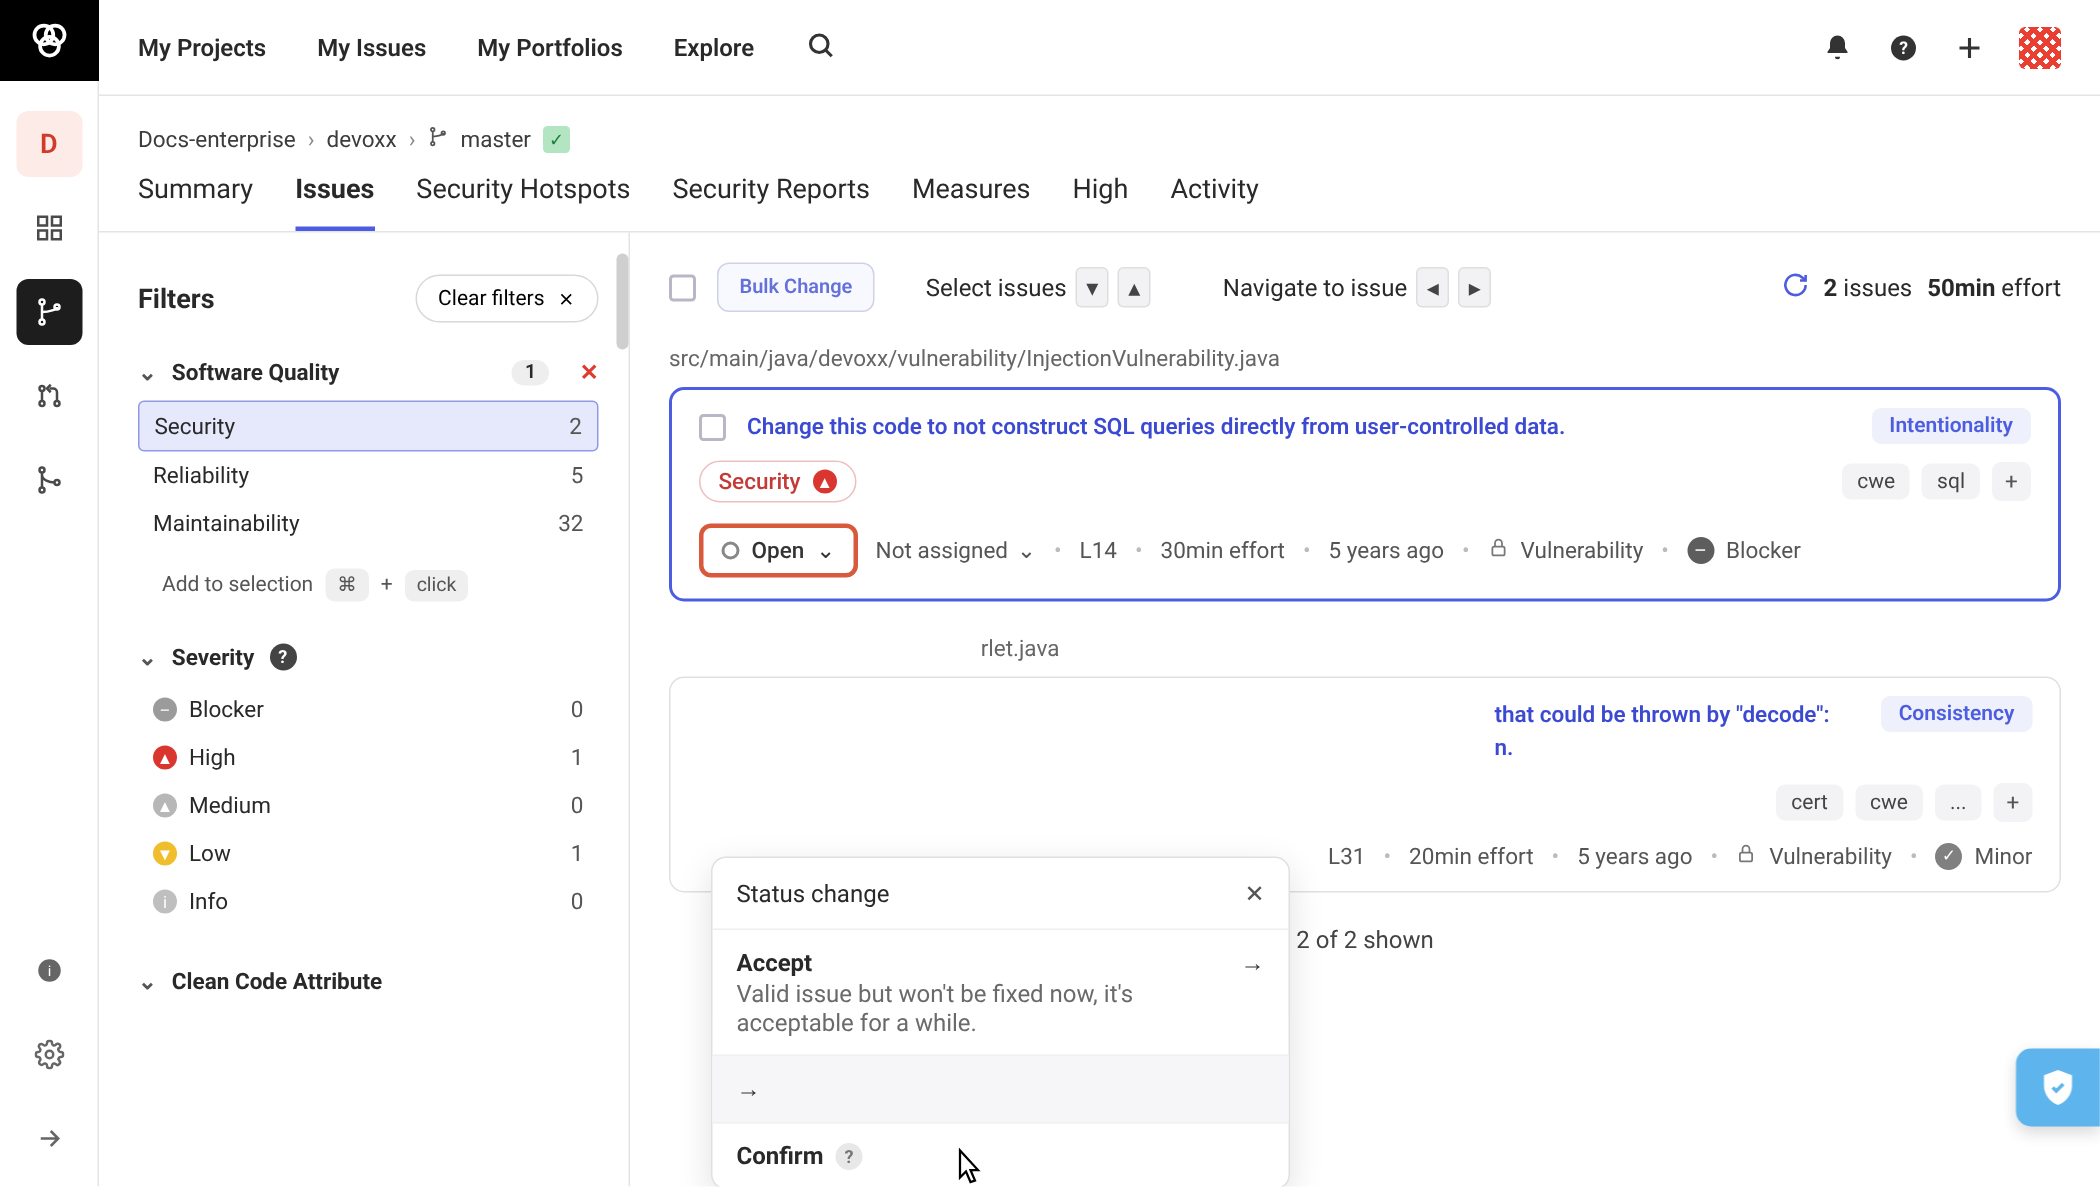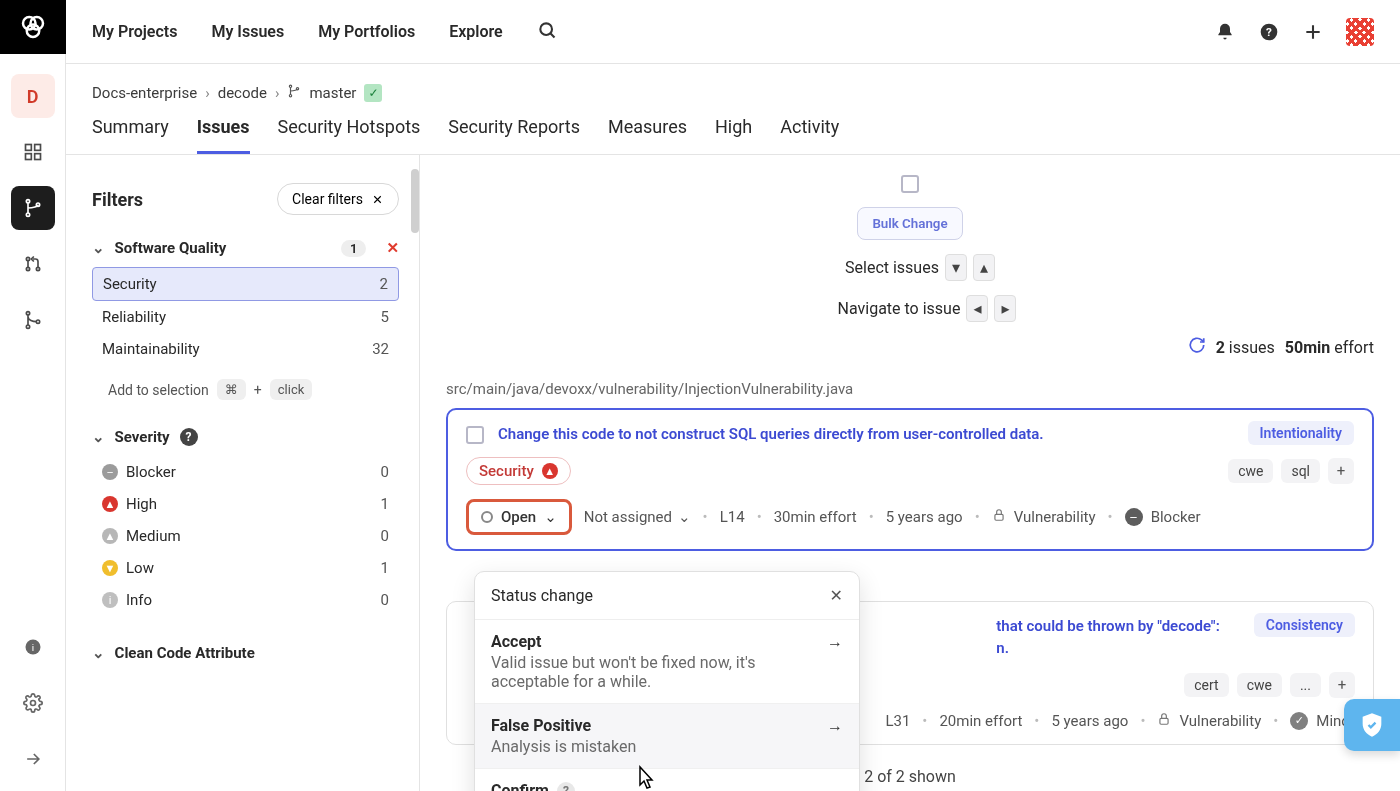--- a/index.html
+++ b/index.html
@@ -63,21 +63,21 @@
 .sev-blocker { background:#9b9b9b; } .sev-high{ background:#d9362f;} .sev-med{background:#b7b7b7;} .sev-low{background:#f0be2d;} .sev-info{background:#bfbfbf;}
 .hint-row { display:flex; align-items:center; gap:8px; margin-top:14px; color:#555; font-size:14px; padding-left:16px; }
 .kbd { background:#efefef; border-radius:6px; padding:3px 8px; font-size:13px; }
 .help-q { width:18px; height:18px; border-radius:50%; background:#444; color:#fff; font-size:12px; display:inline-flex; align-items:center; justify-content:center; }
 
 
 .divider { width:1px; background:#e4e4e4; }
 
 
 .issues-pane { flex:1; padding: 20px 26px 28px 26px; min-width:0; overflow:hidden; }
-.issues-toolbar { display:flex; align-items:center; gap:14px; margin-bottom:22px;flex-direction:column; }
+.issues-toolbar { display:flex; align-items:center; gap:14px; margin-bottom:22px; }
 .tb-check { width:18px; height:18px; border:2px solid #b7b7c7; border-radius:3px; cursor:pointer; }
 .bulk-btn { border:1px solid #cfd2e8; color:#6471d8; background:#f8f9ff; border-radius:8px; padding:8px 14px; font-weight:600; cursor:default; }
 .select-issues { display:flex; align-items:center; gap:6px; margin-left:20px; }
 .mini-btn { border:1px solid #dedede; border-radius:4px; padding:3px 6px; background:#f2f2f4; cursor:pointer; color:#444; display:inline-flex; }
 .nav-issue { display:flex; align-items:center; gap:6px; margin-left:34px; }
 .tb-right { margin-left:auto; display:flex; align-items:center; gap:10px; }
 .refresh-ico { color:#4d5de2; cursor:pointer; }
 .tb-right b { font-weight:700; }
 
 .file-path { color:#666; font-size:15px; margin:14px 0 10px 0; }
@@ -222,21 +222,21 @@
             <path d="M12 4v16M4 12h16"></path>
           </svg>
       </div>
       <div class="avatar-pattern"></div>
     </div>
   </div>
 
   <div class="crumb-row">
     <span class="crumb">Docs-enterprise</span>
     <span class="sep">›</span>
-    <span class="crumb">decode</span>
+    <span class="crumb">devoxx</span>
     <span class="sep">›</span>
     <span class="branch-ico">
       <svg width="14" height="14" viewBox="0 0 24 24" fill="none" stroke="currentColor" stroke-width="2">
           <circle cx="6" cy="4" r="2"></circle>
           <circle cx="6" cy="20" r="2"></circle>
           <circle cx="18" cy="8" r="2"></circle>
           <path d="M6 6v12M6 12c6 0 12-2 12-4"></path>
         </svg>
     </span>
     <span class="crumb">master</span>
@@ -476,24 +476,20 @@
         <span style="cursor:pointer;color:#555;">✕</span>
       </div>
       <div class="pop-item">
         <div class="body">
           <div class="title">Accept</div>
           <div class="desc">Valid issue but won't be fixed now, it's acceptable for a while.</div>
         </div>
         <div class="arrow">→</div>
       </div>
       <div class="pop-item hover">
-        <div class="body">
-          <div class="title">False Positive</div>
-          <div class="desc">Analysis is mistaken</div>
-        </div>
         <div class="arrow">→</div>
       </div>
       <div class="pop-item">
         <div class="body">
           <div class="title">
               <span>Confirm</span> 
               <span class="mini-q">?</span>
             </div>
 
         </div>

